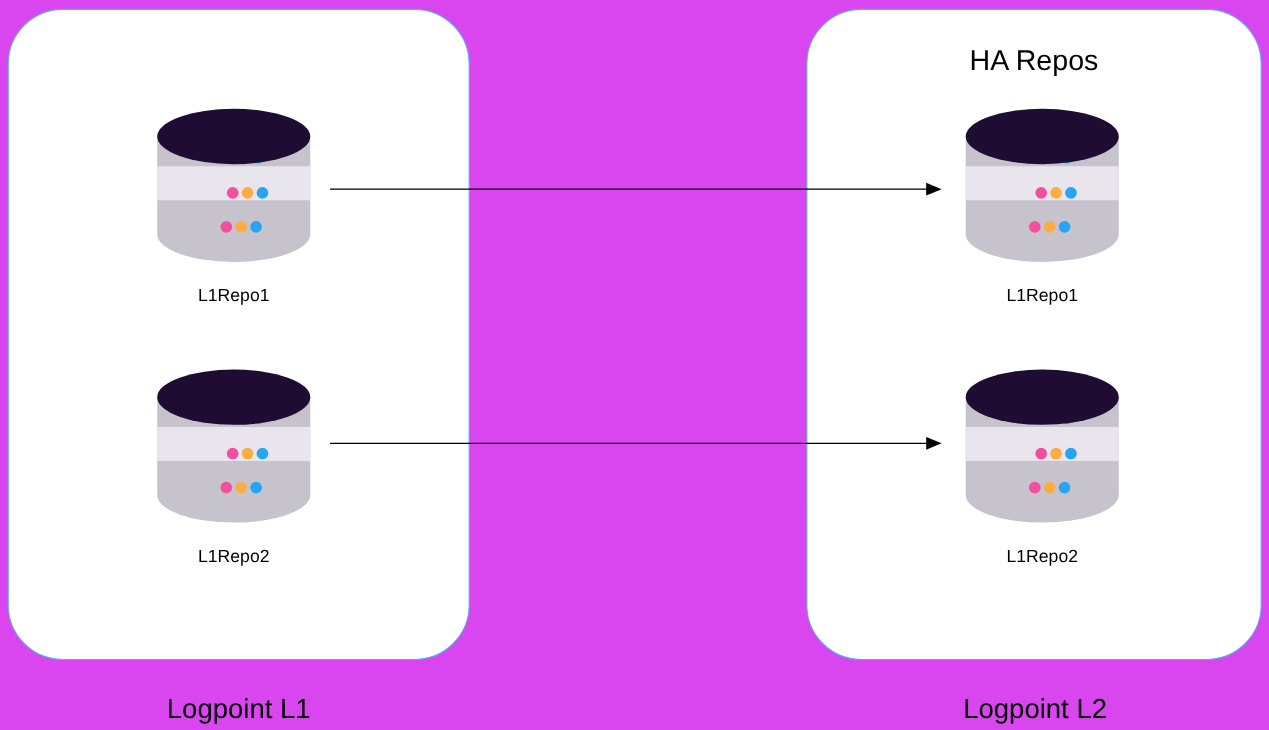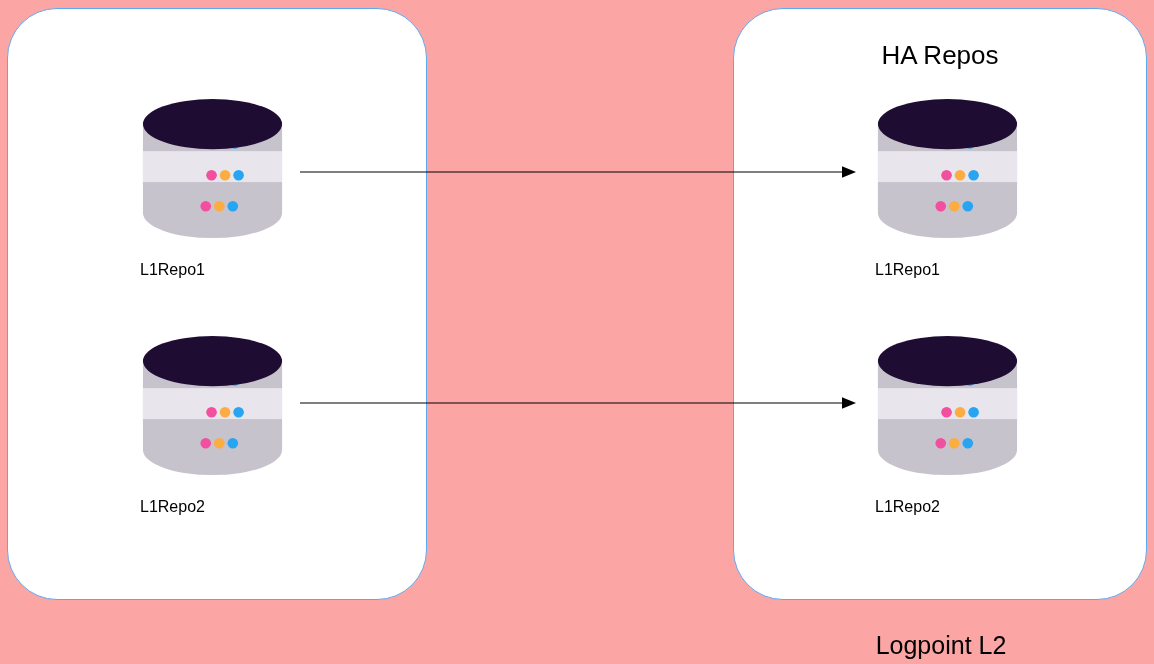--- a/index.html
+++ b/index.html
@@ -5,21 +5,21 @@
   html, body {
     margin: 0;
     padding: 0;
     background: #ffffff;
     font-family: "Liberation Sans", sans-serif;
   }
   .canvas {
     position: relative;
     width: 1154px;
     height: 664px;
-    background: #fca5a5;
+    background: #d946ef;
     overflow: hidden;
   }
   .group-box {
     position: absolute;
     border: 1px solid var(--box-border, #5fa9ee);
     border-radius: 50px;
     background: #ffffff;
     box-sizing: border-box;
   }
   .box-left  { left: 7px;   top: 8px; width: 420px; height: 592px; }
@@ -43,21 +43,21 @@
     font-size: 25px;
     font-weight: 500;
     color: #000000;
   }
   .bottom-label.left  { left: 7px; }
   .bottom-label.right { left: 734px; width: 414px; }
 
   .repo {
     position: absolute;
     width: 145px;
-    text-align: left;
+    text-align: center;
   }
   .repo .db-icon {
     display: block;
     width: 145px;
     height: 143px;
   }
   .repo .repo-label {
     display: block;
     margin-top: 20px;
     font-size: 16px;
@@ -205,16 +205,17 @@
     <g>
       <line class="arrow-line" x1="300" y1="172" x2="844" y2="172"></line>
       <polygon class="arrow-head" points="856,172 842,166.2 842,177.8"></polygon>
     </g>
     <g>
       <line class="arrow-line" x1="300" y1="403" x2="844" y2="403"></line>
       <polygon class="arrow-head" points="856,403 842,397.2 842,408.8"></polygon>
     </g>
   </svg>
 
+  <div class="bottom-label left">Logpoint L1</div>
 
   <div class="bottom-label right">Logpoint L2</div>
 
 </div>
 
 </body></html>

